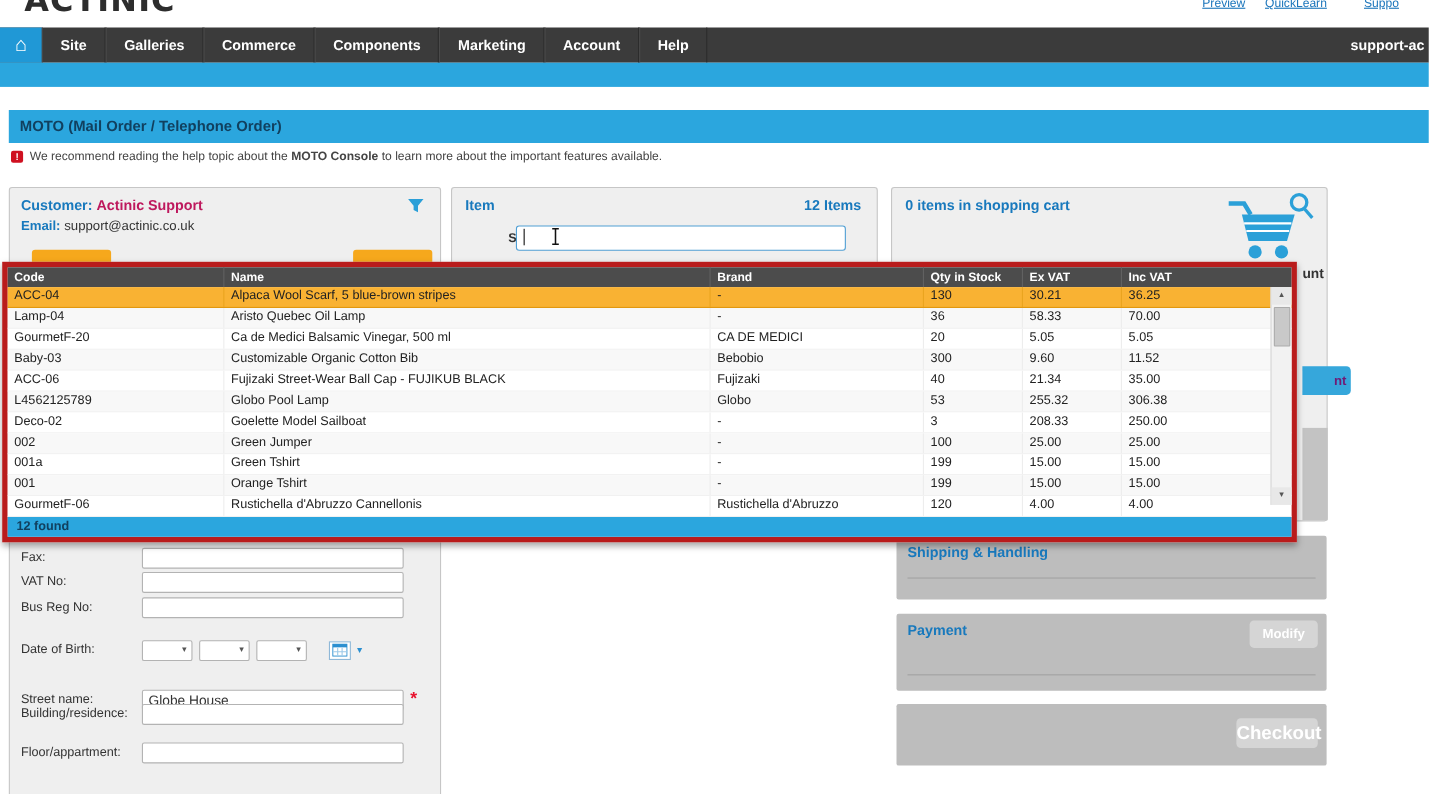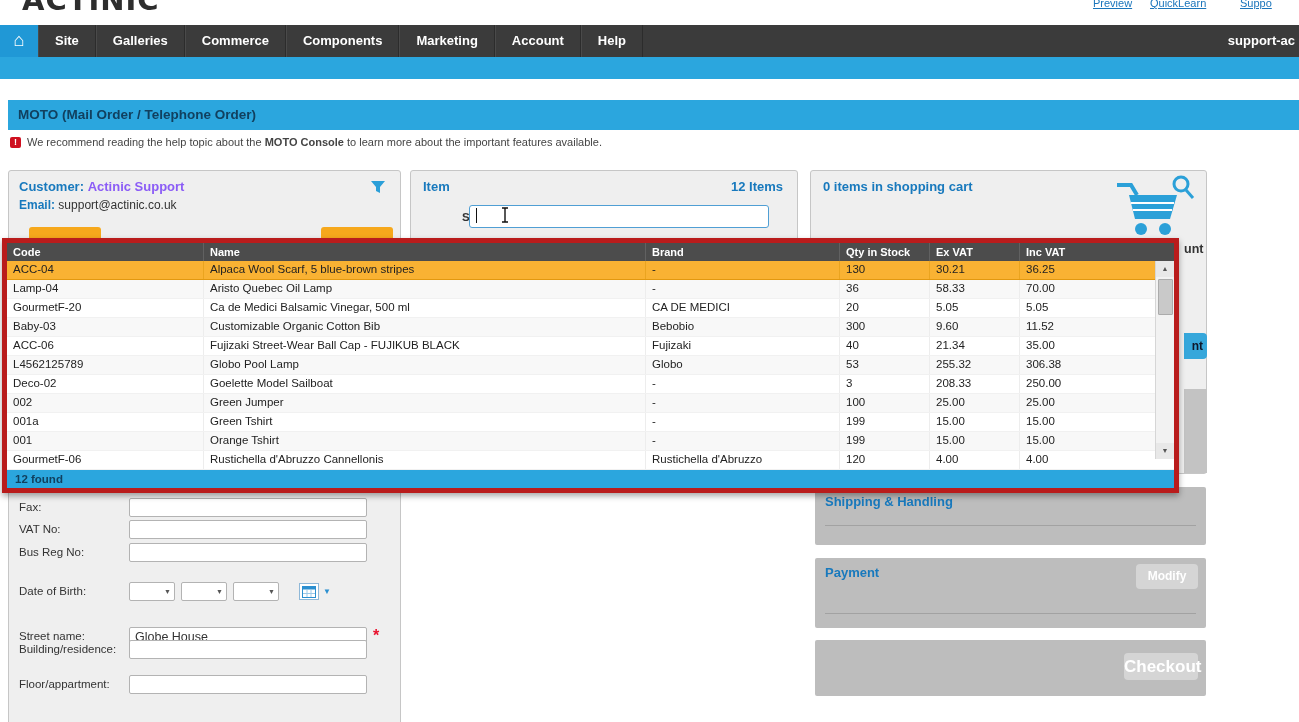--- a/index.html
+++ b/index.html
@@ -26,21 +26,21 @@
   .notice-icon { width:11px; height:11px; background:#cf1020; color:#fff; font-weight:bold; font-size:9px; line-height:11px; text-align:center; border-radius:2px; margin-right:6px; flex:0 0 auto; }
 
   
   .panel { position:absolute; background:#efefef; border:1px solid #c6c6c6; border-radius:3px; box-sizing:border-box; }
   #customer-panel { left:8px; top:170px; width:393px; height:560px; }
   #item-panel { left:410px; top:170px; width:388px; height:92px; }
   #cart-panel { left:810px; top:170px; width:397px; height:304px; }
 
   .blue-label { color:#1879bd; font-weight:bold; }
   .cust-line1 { position:absolute; left:10px; top:8px; font-size:13px; color:#222; }
-  .cust-name { font-weight:bold; color:#8b5cf6; }
+  .cust-name { font-weight:bold; color:#be185d; }
   .cust-line2 { position:absolute; left:10px; top:27px; font-size:12px; color:#333; }
   .funnel { position:absolute; right:14px; top:9px; cursor:pointer; }
   .btn-sliver { position:absolute; top:56px; width:72px; height:14px; background:#f6a81c; border-radius:3px 3px 0 0; cursor:pointer; }
 
   .frow { position:absolute; left:0; width:100%; height:22px; }
   .flabel { position:absolute; left:10px; top:3px; font-size:11.5px; color:#333; }
   .finput { position:absolute; left:120px; top:0; width:238px; height:19px; border:1px solid #b3b3b3; border-radius:2px; background:#fff; font-size:12.5px; padding:0 5px; box-sizing:border-box; font-family:inherit; color:#333; }
   .dob-select { position:absolute; top:0; width:46px; height:19px; background:#fff; border:1px solid #b3b3b3; border-radius:2px; box-sizing:border-box; cursor:pointer; }
   .dob-select .arr { position:absolute; right:3px; top:5px; font-size:7px; color:#555; }
   .cal-btn { position:absolute; left:290px; top:1px; width:20px; height:17px; background:#fff; border:1px solid #8fb8d8; box-sizing:border-box; cursor:pointer; text-align:center; }
@@ -50,21 +50,21 @@
   .item-title { position:absolute; left:12px; top:8px; font-size:13px; }
   .item-count { position:absolute; right:14px; top:8px; font-size:13px; }
   .search-label { position:absolute; left:12px; top:40px; font-weight:bold; font-size:11.5px; color:#333;margin-left:39px; }
   .search-input { position:absolute; left:58px; top:34px; width:300px; height:23px; border:1px solid #509fd4; border-radius:3px; background:#fff; box-sizing:border-box; font-family:inherit; font-size:12px; padding:0 6px; }
   .caret { position:absolute; left:64px; top:38px; width:1px; height:15px; background:#111; }
   .ibeam { position:absolute; left:92px; top:37px; }
 
   .cart-title { position:absolute; left:12px; top:8px; font-size:13px; }
   .cart-icon { position:absolute; left:300px; top:2px; }
   .frag-account { position:absolute; left:373px; top:71px; font-size:12.5px; font-weight:bold; color:#333; }
-  .frag-btn { position:absolute; left:373px; top:162px; width:23px; height:26px; background:#36a7db; border-radius:0 4px 4px 0; color:#0f172a; font-weight:bold; font-size:12px; line-height:26px; text-align:right; padding-right:4px; box-sizing:border-box; cursor:pointer; }
+  .frag-btn { position:absolute; left:373px; top:162px; width:44px; height:26px; background:#36a7db; border-radius:0 4px 4px 0; color:#701a75; font-weight:bold; font-size:12px; line-height:26px; text-align:right; padding-right:4px; box-sizing:border-box; cursor:pointer; }
   .frag-graybox { position:absolute; left:373px; top:218px; width:23px; height:84px; background:#c3c3c3; }
 
   .gray-box { position:absolute; background:#bdbdbd; border-radius:2px; }
   #shipping-box { left:815px; top:487px; width:391px; height:58px; }
   #payment-box { left:815px; top:558px; width:391px; height:70px; }
   #checkout-box { left:815px; top:640px; width:391px; height:56px; }
   .box-title { position:absolute; left:10px; top:7px; color:#1879bd; font-weight:bold; font-size:13px; }
   .box-divider { position:absolute; left:10px; right:10px; height:1px; background:#a2a2a2; }
   .gray-btn { position:absolute; background:#d5d5d5; color:#fff; font-weight:bold; text-align:center; border-radius:4px; border:none; font-family:inherit; cursor:pointer; }
   #modify-btn { right:8px; top:6px; width:62px; height:25px; font-size:12px; line-height:25px; }

